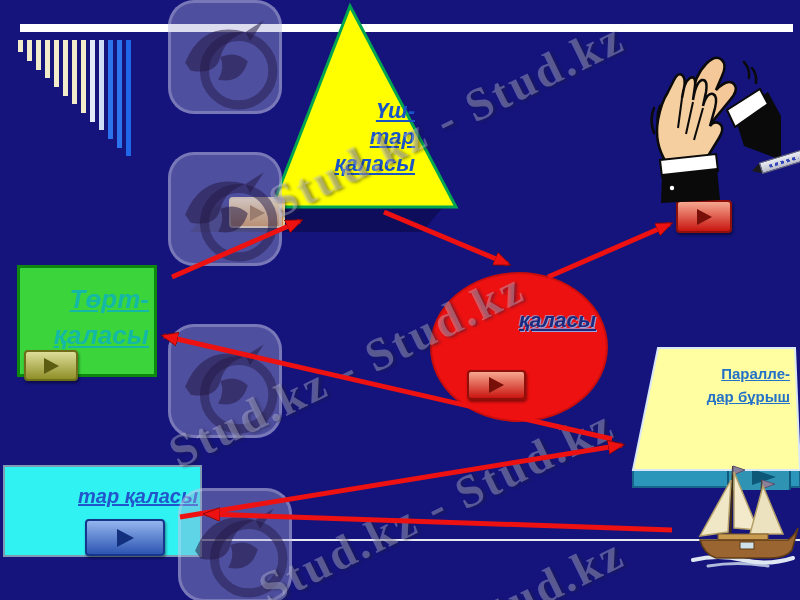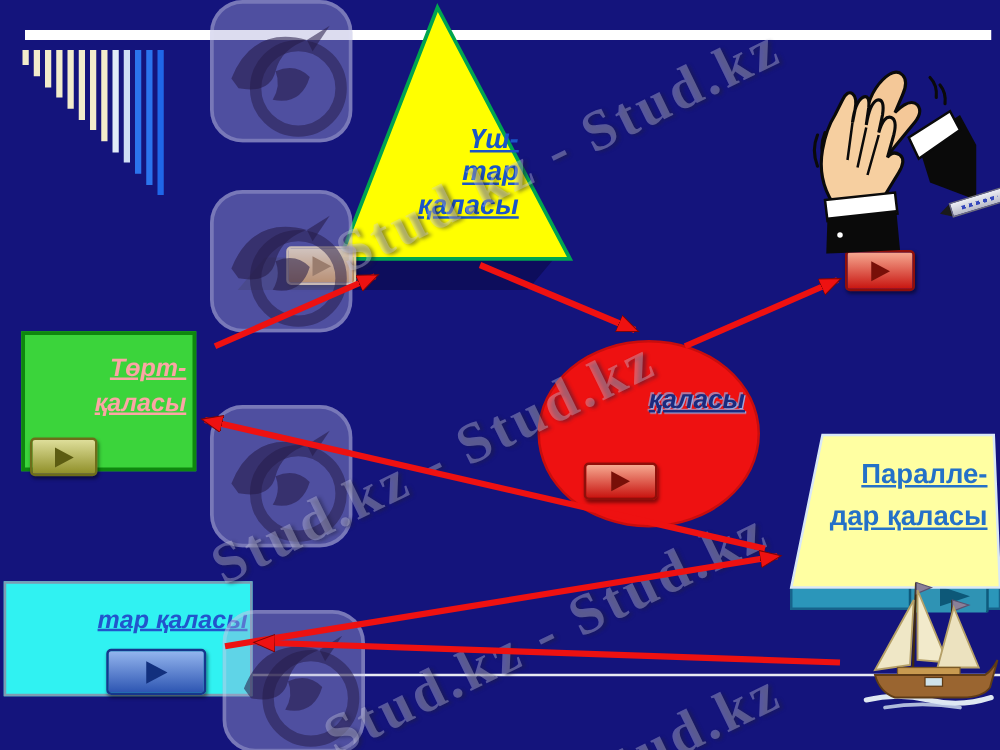--- a/index.html
+++ b/index.html
@@ -39,25 +39,25 @@
     background:#30f2f2;border:2px solid #7d9cb3;z-index:10;}
   .ellipse{position:absolute;left:430px;top:272px;width:174px;height:146px;
     background:#ee1111;border:2px solid #c80d0d;border-radius:50%;z-index:10;}
   .trapezoid-svg{position:absolute;left:628px;top:344px;width:172px;height:146px;z-index:10;}
 
   
   .shape-label{position:absolute;z-index:12;text-align:right;font-weight:bold;}
   .shape-label span{display:block;text-decoration:underline;cursor:pointer;}
   .it{font-style:italic;}
   .tri-label{left:285px;top:98px;width:130px;font-size:22px;line-height:1.2;color:#1a55c8;}
-  .green-label{left:17px;top:281px;width:132px;font-size:20px;line-height:1.4;color:#fca5a5;}
+  .green-label{left:17px;top:281px;width:132px;font-size:26px;line-height:1.4;color:#14b8a6;}
   .cyan-label{left:5px;top:482px;width:193px;font-size:20px;line-height:1.45;color:#2255cc;}
   .ellipse-label{left:438px;top:304px;width:158px;font-size:21px;line-height:1.55;color:#1b2a7e;
     text-shadow:1px 1px 0 rgba(140,190,255,0.85),-1px -1px 0 rgba(140,190,255,0.6);}
-  .trap-label{left:650px;top:362px;width:140px;font-size:22px;line-height:1.55;color:#2471c8;}
+  .trap-label{left:650px;top:362px;width:140px;font-size:15px;line-height:1.55;color:#2471c8;}
 
   
   .play-btn{position:absolute;z-index:13;display:flex;align-items:center;justify-content:center;
     border-radius:4px;box-shadow:1px 2px 3px rgba(0,0,0,0.45);cursor:pointer;}
   .tri-glyph{width:0;height:0;border-top:8px solid transparent;border-bottom:8px solid transparent;}
   .pb-orange{left:229px;top:197px;width:52px;height:27px;
     background:linear-gradient(#f8e0b0,#cf8833);border:2px solid #ead2a2;opacity:0.95;}
   .pb-orange .tri-glyph{border-left:15px solid #9a6626;}
   .pb-olive{left:24px;top:350px;width:50px;height:27px;
     background:linear-gradient(#dede9a,#8f8f28);border:2px solid #6d6d1a;}
@@ -150,21 +150,21 @@
   <svg class="trapezoid-svg" viewBox="0 0 172 146">
     <rect x="5" y="126" width="167" height="17" fill="#2b96ba" stroke="#17638b" stroke-width="2"></rect>
     <g>
       <rect x="100" y="118" width="62" height="30" rx="4" fill="#2f93b4" stroke="#0f5a7c" stroke-width="2"></rect>
       <path d="M124 125 L148 133 L124 141 Z" fill="#0d5878"></path>
     </g>
     <polygon points="30,4 167,4 172,126 5,126" fill="#ffffa2" stroke="#d8e8f8" stroke-width="2"></polygon>
   </svg>
   <div class="shape-label trap-label">
     <span>Паралле-</span>
-    <span>дар қаласы</span>
+    <span>дар бұрыш</span>
   </div>
 
   <svg class="hands-svg" viewBox="0 0 135 155">
     <path d="M96 14 Q102 20 101 30" fill="none" stroke="#0a0a0a" stroke-width="2.5" stroke-linecap="round"></path>
     <path d="M104 20 Q109 26 108 35" fill="none" stroke="#0a0a0a" stroke-width="2.5" stroke-linecap="round"></path>
     <path d="M6 60 Q1 72 6 85" fill="none" stroke="#0a0a0a" stroke-width="2.5" stroke-linecap="round"></path>
     <path d="M12 58 Q7 70 12 83" fill="none" stroke="#0a0a0a" stroke-width="2.5" stroke-linecap="round"></path>
 
     <path d="M86 66 L120 44 L133 68 L133 112 L96 98 Z" fill="#0a0a0a"></path>
     <path d="M79 62 L112 41 L120 56 L87 79 Z" fill="#ffffff" stroke="#0a0a0a" stroke-width="2"></path>

